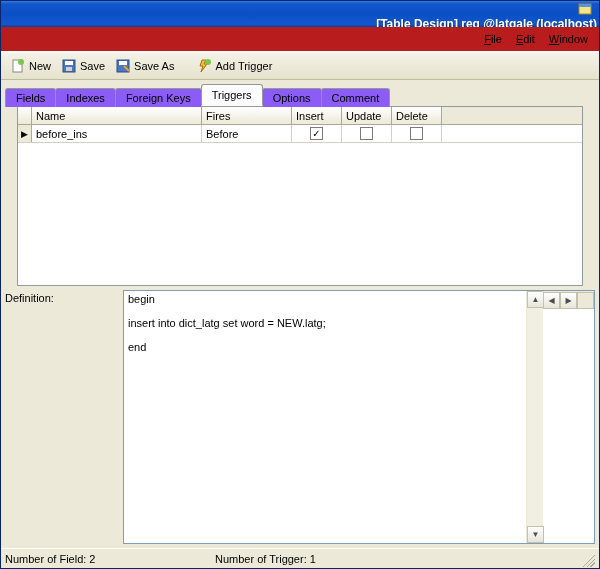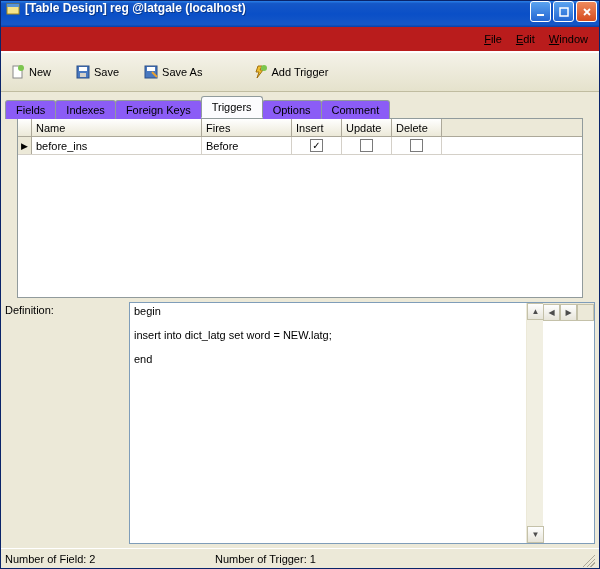--- a/index.html
+++ b/index.html
@@ -12,23 +12,24 @@
       overflow: hidden;
       display: flex;
       flex-direction: column;
       border: 1px solid #0a246a;
     }
     
     .titlebar {
       height: 26px;
       background: linear-gradient(to bottom, #2a80e8 0%, #1557c7 10%, #0a4fc7 50%, #1557c7 90%, #0a3fa5 100%);
       display: flex;
-      align-items: flex-start;
+      align-items: flex-end;
       padding: 0 2px 0 4px;
       color: #fff;
+      flex-direction: column;
     }
     .titlebar-icon {
       width: 16px; height: 16px;
       margin-right: 4px;
       display: flex; align-items: center; justify-content: center;
     }
     .titlebar-text { flex: 1; font-weight: bold; font-size: 12px; text-shadow: 1px 1px 0 rgba(0,0,0,0.3); }
     .win-btns { display: flex; gap: 2px; }
     .win-btn {
       width: 21px; height: 21px;
@@ -50,28 +51,28 @@
       align-items: center;
       padding: 12px 4px;
       border-bottom: 1px solid #fff;
       justify-content: flex-end;
     }
     .menu-item { padding: 2px 7px; cursor: default; }
     .menu-item .ul { text-decoration: underline; }
 
     
     .toolbar {
-      height: 40px;
+      height: 28px;
       background: linear-gradient(to bottom, #f4f2e8, #e5e2cc);
       border-top: 1px solid #fff;
       border-bottom: 1px solid #c0bca0;
       display: flex;
       align-items: center;
       padding: 0 4px;
-      gap: 14px;
+      gap: 0;
     }
     .tb-btn {
       display: flex; align-items: center;
       padding: 2px 5px;
       gap: 3px;
       cursor: default;
     }
     .tb-sep { width: 12px; }
     .tb-icon { width: 16px; height: 16px; display:flex; align-items:center; justify-content:center; }
 
@@ -155,21 +156,20 @@
       background: #fff;
       display: flex; align-items: center; justify-content: center;
       font-size: 10px;
       color: #000;
     }
 
     
     .def-area {
       display: flex;
       margin: 4px;
-      gap: 6px;
       flex: 1;
       min-height: 0;
     }
     .def-label { width: 118px; padding-top: 2px; }
     .def-box-wrap {
       flex: 1;
       border: 1px solid #7f9db9;
       background: #fff;
       display: flex;
       flex-direction: row;

